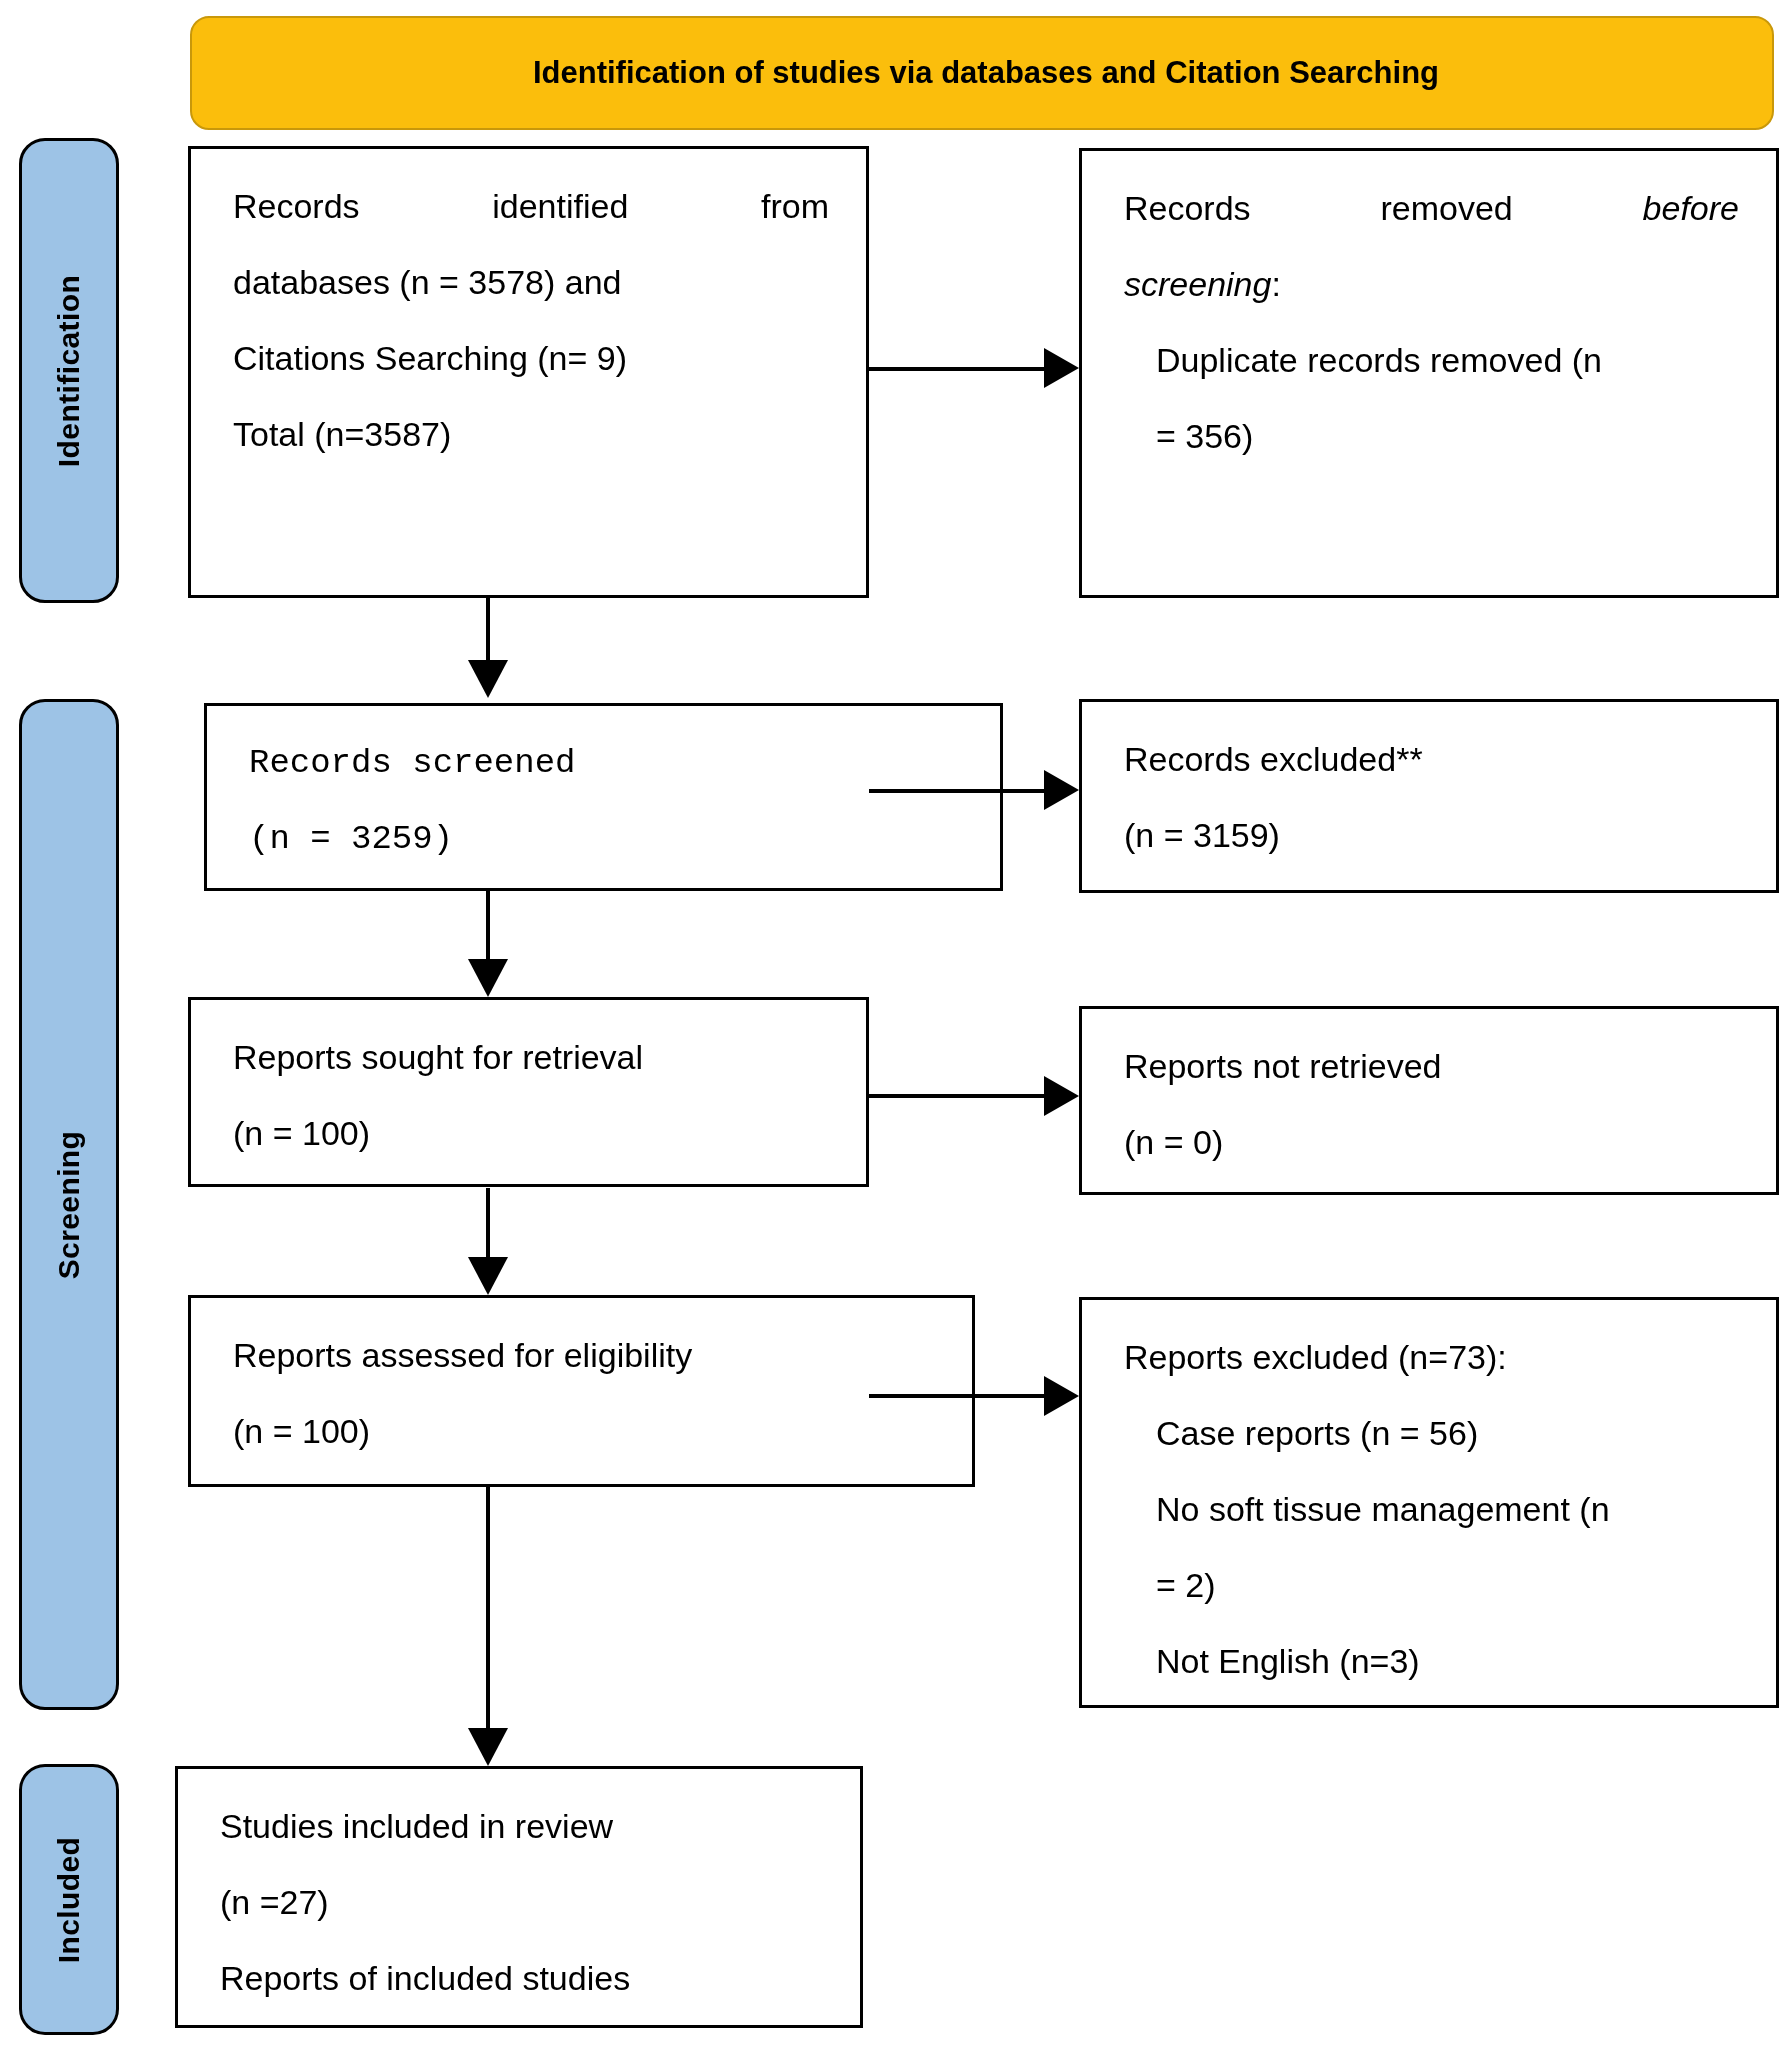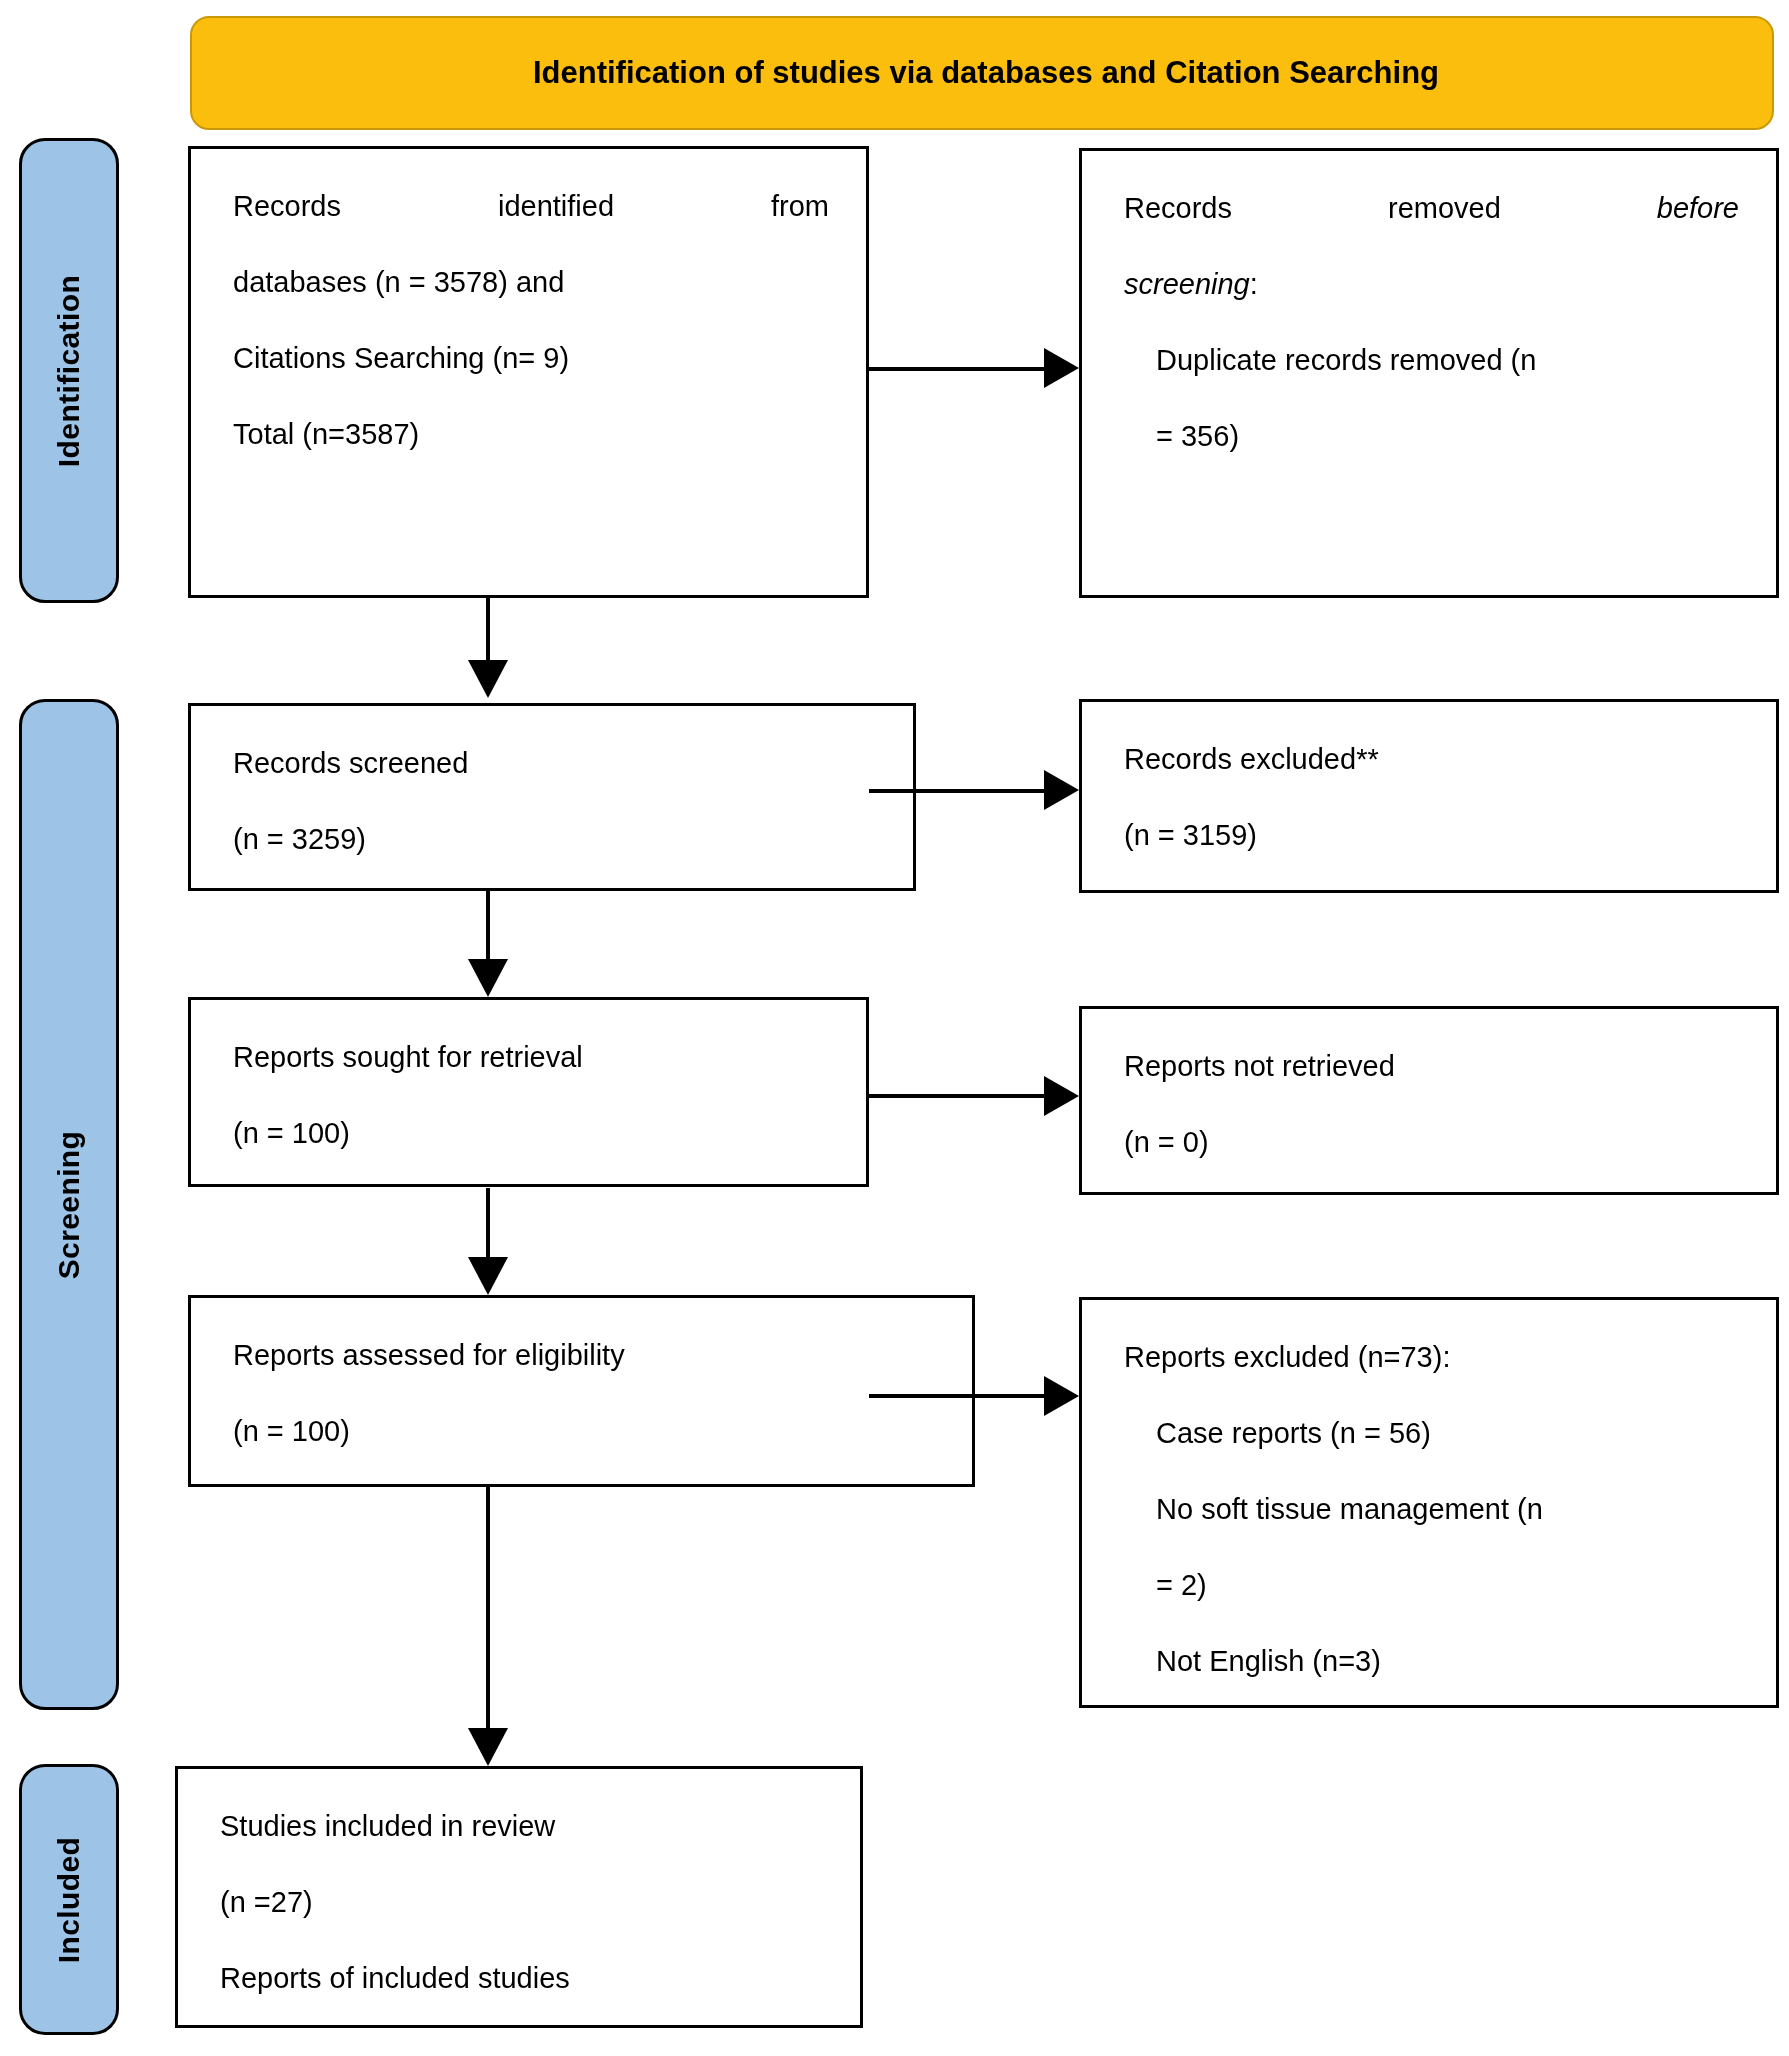--- a/index.html
+++ b/index.html
@@ -47,31 +47,31 @@
   }
   #stage-identification { top: 138px; height: 465px; }
   #stage-screening     { top: 699px; height: 1011px; }
   #stage-included      { top: 1764px; height: 271px; }
 
   
   .box {
     position: absolute;
     background: #fff;
     border: 3.5px solid #000;
-    font-size: 29px;
+    font-size: 34px;
     line-height: 76px;
     padding: 19px 37px 0 42px;
   }
   .jline { display: flex; justify-content: space-between; }
   .sub { margin-left: 32px; }
   .it { font-style: italic; }
 
   #box-records-identified   { left: 188px;  top: 146px;  width: 681px; height: 452px; }
   #box-records-removed      { left: 1079px; top: 148px;  width: 700px; height: 450px; }
-  #box-records-screened     { left: 188px;  top: 703px;  width: 728px; height: 188px; }
+  #box-records-screened     { left: 204px;  top: 703px;  width: 799px; height: 188px; font-family: Liberation Mono, monospace; }
   #box-records-excluded     { left: 1079px; top: 699px;  width: 700px; height: 194px; }
   #box-reports-sought       { left: 188px;  top: 997px; width: 681px; height: 190px; }
   #box-reports-not-retrieved{ left: 1079px; top: 1006px; width: 700px; height: 189px; }
   #box-reports-assessed     { left: 188px;  top: 1295px; width: 787px; height: 192px; }
   #box-reports-excluded     { left: 1079px; top: 1297px; width: 700px; height: 411px; }
   #box-studies-included     { left: 175px;  top: 1766px; width: 688px; height: 262px; }
 
   
   .hline { position: absolute; height: 4.4px; background: #000; }
   .vline { position: absolute; width: 4.4px;  background: #000; }

